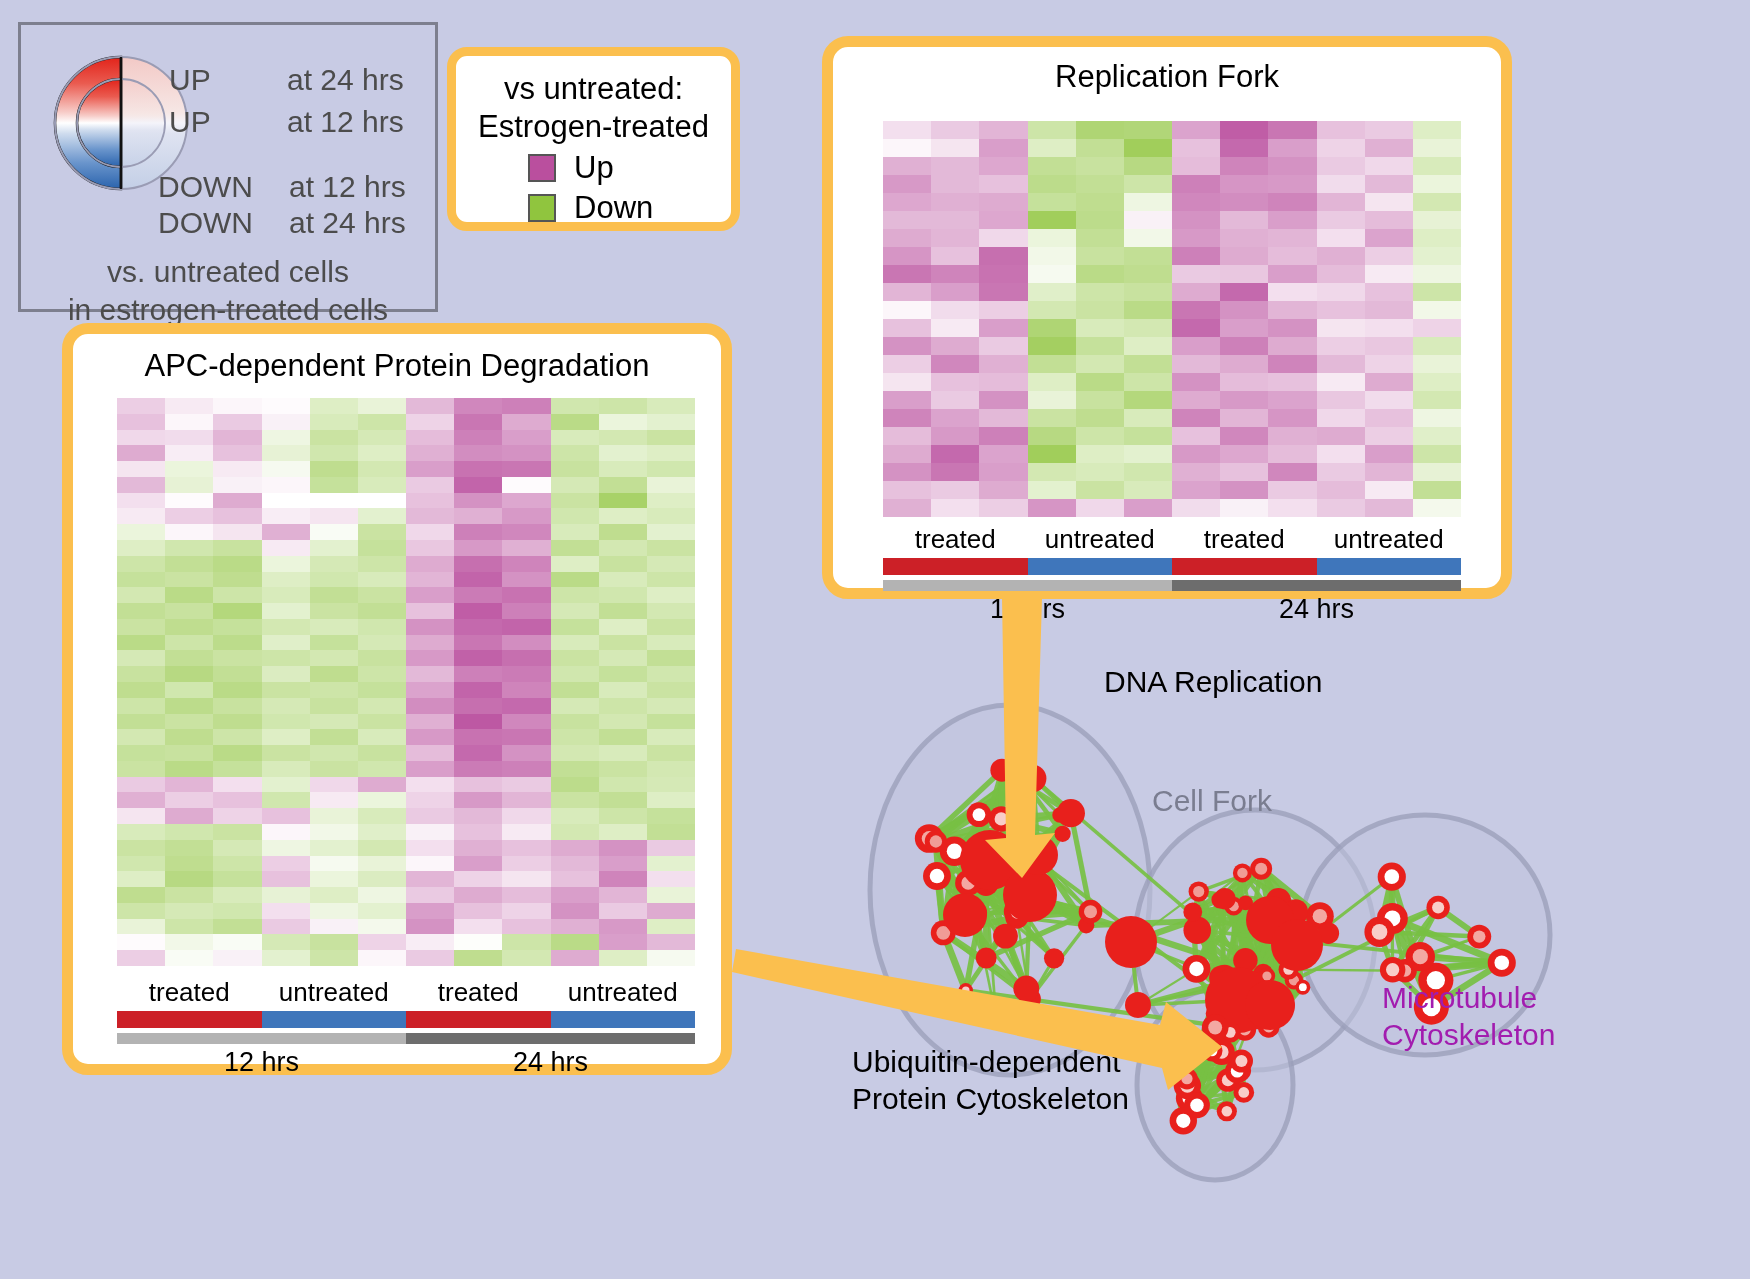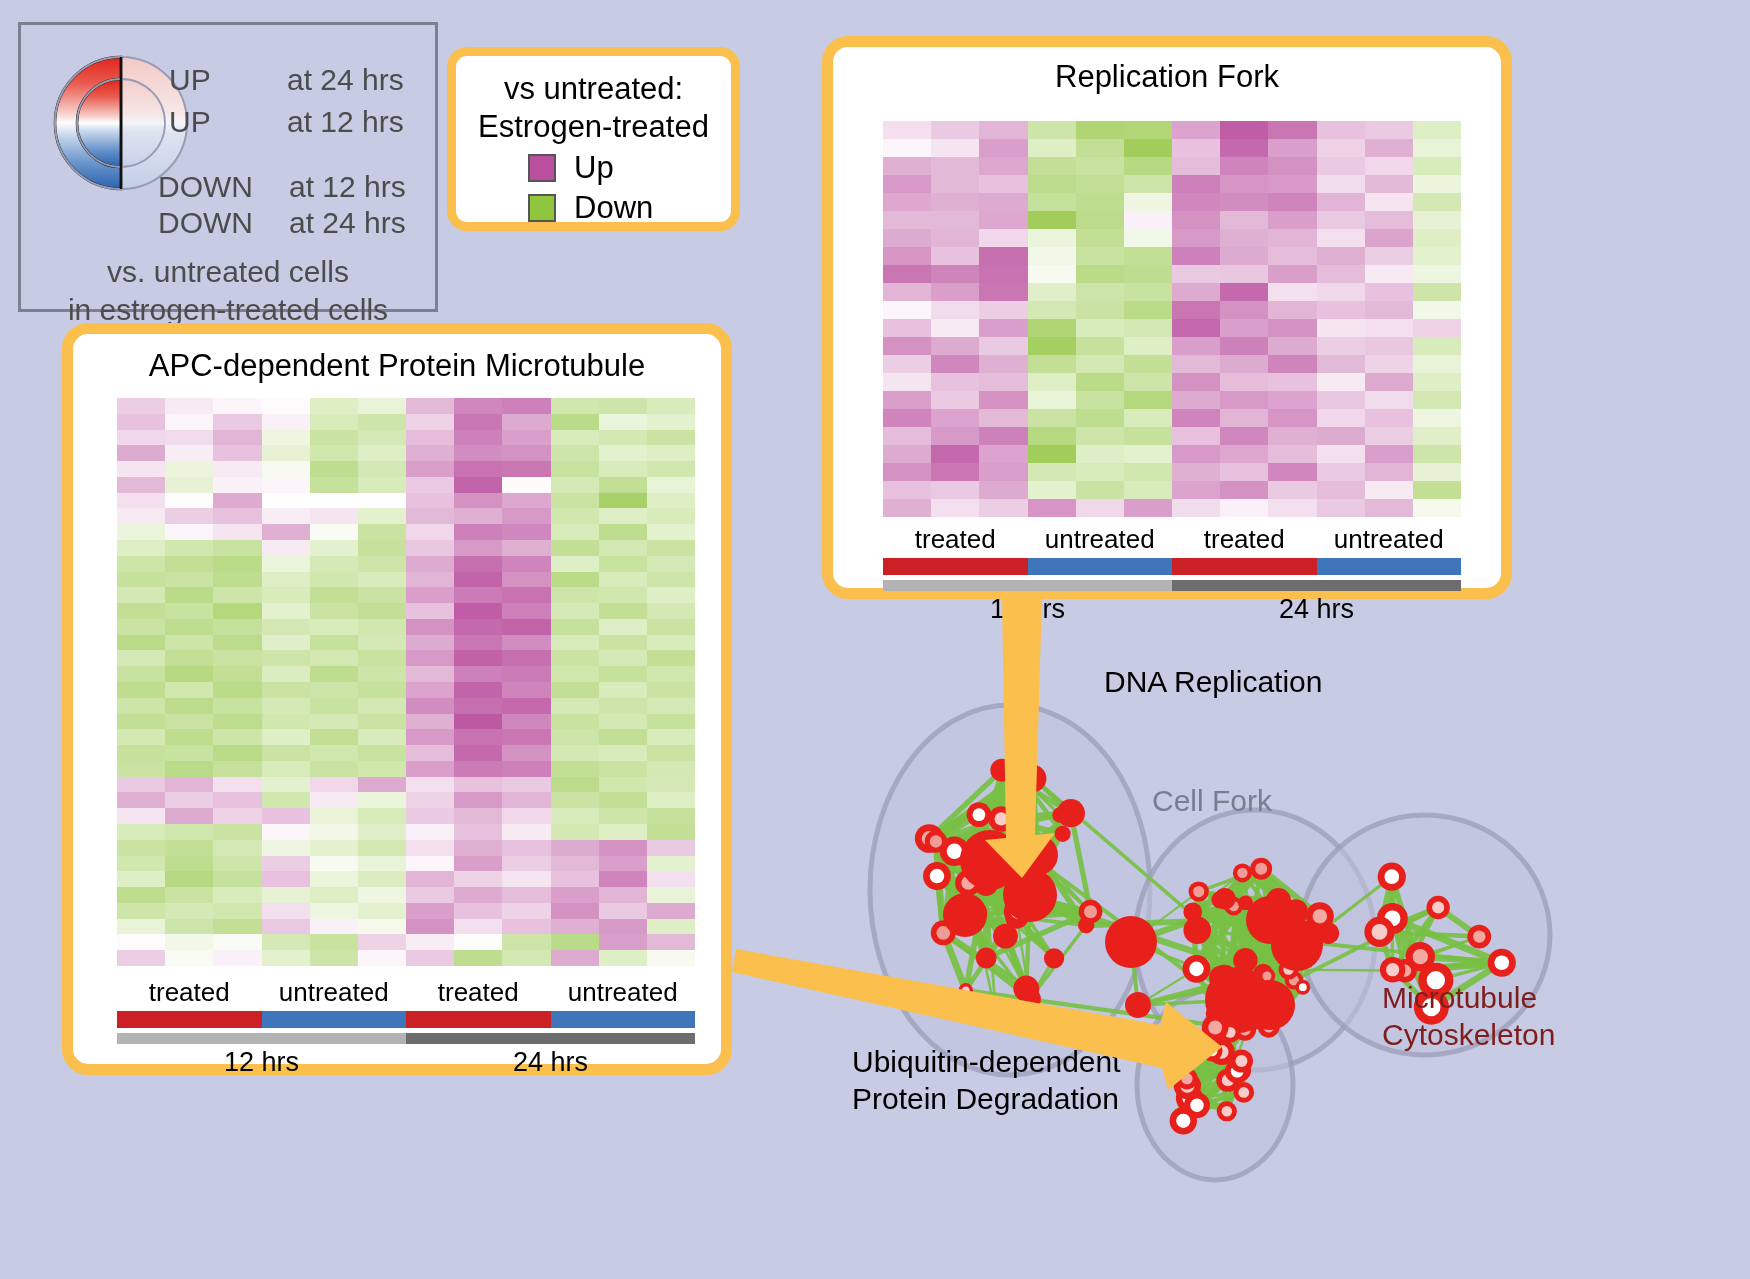--- a/index.html
+++ b/index.html
@@ -77,21 +77,21 @@
   .time-labels { display:grid; grid-template-columns:repeat(2,1fr); margin-top:3px; }
   .time-labels span { text-align:center; font-size:27px; color:#000; }
 
   
   #network { position:absolute; left:800px; top:605px; width:950px; height:674px; }
   #network svg { display:block; }
 
   .net-label { position:absolute; white-space:nowrap; }
   #lbl-dna   { left:1104px; top:665px;  font-size:30px; color:#000; }
   #lbl-cc    { left:1152px; top:784px;  font-size:30px; color:#7a7d90; }
-  #lbl-mt    { left:1382px; top:980px;  font-size:30px; color:#7f1d1d; line-height:1.22; text-align:left; }
+  #lbl-mt    { left:1382px; top:980px;  font-size:30px; color:#a21caf; line-height:1.22; text-align:left; }
   #lbl-ub    { left:852px;  top:1044px; font-size:30px; color:#000;  line-height:1.22; }
 
   
   #arrows { position:absolute; inset:0; pointer-events:none; }
 </style>
 </head>
 <body>
 
 <div class="stage">
 
@@ -442,21 +442,21 @@
         <div style="background:#6d6d6d"></div>
       </div>
       <div class="time-labels">
         <span>12 hrs</span>
         <span>24 hrs</span>
       </div>
     </div>
   </div>
 
   <div class="panel" id="panel-apc">
-    <div class="panel-title">APC-dependent Protein Microtubule</div>
+    <div class="panel-title">APC-dependent Protein Degradation</div>
     <div class="hm" id="hm-apc" style="grid-template-columns: repeat(12, 1fr); grid-template-rows: repeat(36, 1fr);">
         <div class="hm-cell" style="background:rgb(236,206,228)"></div>
         <div class="hm-cell" style="background:rgb(247,234,243)"></div>
         <div class="hm-cell" style="background:rgb(252,246,250)"></div>
         <div class="hm-cell" style="background:rgb(254,251,253)"></div>
         <div class="hm-cell" style="background:rgb(222,238,197)"></div>
         <div class="hm-cell" style="background:rgb(233,243,216)"></div>
         <div class="hm-cell" style="background:rgb(227,185,216)"></div>
         <div class="hm-cell" style="background:rgb(208,135,189)"></div>
         <div class="hm-cell" style="background:rgb(205,128,185)"></div>
@@ -1564,21 +1564,21 @@
   </div>
 
   <div class="net-label" id="lbl-dna">DNA Replication</div>
   <div class="net-label" id="lbl-cc">Cell Fork</div>
   <div class="net-label" id="lbl-mt">
     <div>Microtubule</div>
     <div>Cytoskeleton</div>
   </div>
   <div class="net-label" id="lbl-ub">
     <div>Ubiquitin-dependent</div>
-    <div>Protein Degradation</div>
+    <div>Protein Cytoskeleton</div>
   </div>
 
   <svg id="arrows" width="1750" height="1279" viewBox="0 0 1750 1279">
 
     <g>
       <path d="M1002 598 L1042 598 L1035 835 L1055 833 L1022 878 L985 840 L1006 838 Z" fill="#fbbf4e"></path>
     </g>
 
     <g>
       <path d="M736 949 L1160 1025 L1166 1002 L1222 1047 L1168 1090 L1162 1068 L732 972 Z" fill="#fbbf4e"></path>

